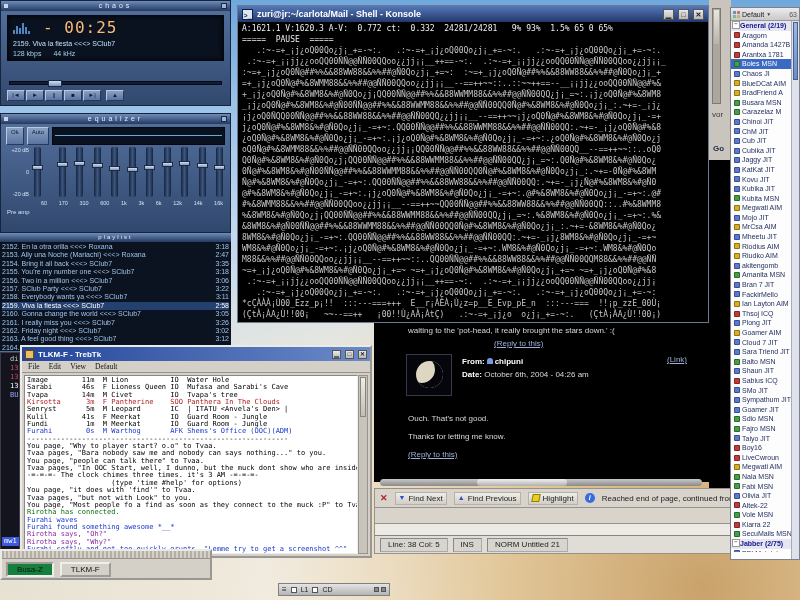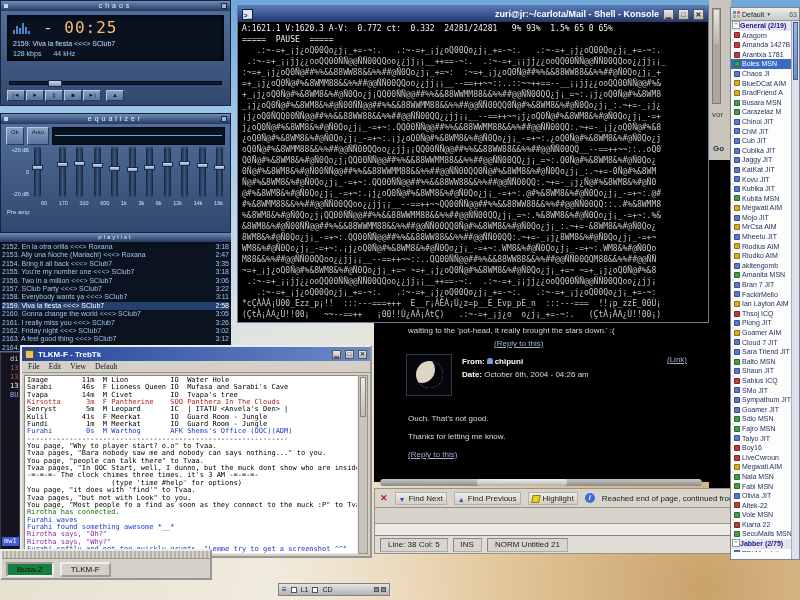--- a/index.html
+++ b/index.html
@@ -53,21 +53,21 @@
   .pl-row .pl-t{overflow:hidden;}
   .pl-row .pl-d{margin-left:4px;}
   .pl-row.cur{color:#fff;background:#23406e;}
   .pl-bottom{position:absolute;left:0;right:0;bottom:0;height:12px;background:linear-gradient(180deg,#54719e,#31486e);display:flex;align-items:center;gap:2px;padding:0 3px;}
   .pl-bb{width:10px;height:8px;background:linear-gradient(#8ba1c3,#5a74a0);border:1px solid #24395f;}
 
   
   #konsole{left:237px;top:5px;width:472px;height:318px;background:#000;border:1px solid #6a7a96;}
   .kon-title{height:16px;background:linear-gradient(180deg,#5578b8,#22386c);display:flex;align-items:center;gap:4px;padding:0 4px;color:#fff;font-size:9px;font-weight:bold;}
   .kon-ico{width:11px;height:11px;background:#dfe6f2;color:#1c3260;font-size:7px;line-height:11px;text-align:center;border:1px solid #102040;}
-  .kon-title .t{flex:1;text-align:right;white-space:nowrap;overflow:hidden;}
+  .kon-title .t{flex:1;text-align:left;white-space:nowrap;overflow:hidden;}
   .wbtn{width:11px;height:11px;background:linear-gradient(#e8e8e8,#b8b8b8);border:1px solid #555;font-size:7px;line-height:9px;text-align:center;color:#222;}
   .kon-body{padding:1px 4px;font-family:"DejaVu Sans Mono",monospace;font-size:8px;line-height:11px;color:#c6c6c6;white-space:pre;overflow:hidden;height:298px;}
   .kon-status{color:#efefef;}
 
   
   #bgstrip{left:709px;top:0;width:22px;height:488px;background:#c9c5bd;overflow:hidden;}
   .bgs-sb{position:absolute;left:3px;top:8px;width:9px;height:96px;background:#aba79f;border:1px solid #7e7a72;}
   .bgs-sb i{display:block;margin:1px;height:34px;background:linear-gradient(#e8e6e0,#b8b4ac);}
   .bgs-l1{position:absolute;left:3px;top:110px;font-size:8px;color:#3a3a3a;}
   .bgs-l2{position:absolute;left:4px;top:144px;font-size:8px;font-weight:bold;color:#203050;}
@@ -87,21 +87,21 @@
   #lj .b1{position:absolute;left:34px;top:92px;}
   #lj .b2{position:absolute;left:34px;top:110px;}
   #lj .rep2{position:absolute;left:34px;top:128px;}
   .lj-pow{position:absolute;left:6px;top:141px;width:322px;height:13px;background:linear-gradient(#ffffff,#c8c8c8);border:1px solid #888;color:#1c2a6a;font-size:8px;font-weight:bold;display:flex;align-items:center;justify-content:center;}
   .lj-hsc{position:absolute;left:6px;top:157px;width:322px;height:7px;border-radius:4px;background:linear-gradient(#c8c8c8,#8a8a8a);}
   .lj-hsc i{position:absolute;left:30%;width:90px;height:7px;border-radius:4px;background:linear-gradient(#f0f0f0,#b0b0b0);}
 
   
   #findbar{left:374px;top:488px;width:426px;height:20px;background:#d8d4cc;border:1px solid #96928a;display:flex;align-items:center;gap:7px;padding:0 5px;font-size:8px;color:#222;}
   .fb-x{color:#b02020;font-weight:bold;font-size:9px;}
-  .fb-btn{display:flex;align-items:flex-end;gap:3px;padding:1px 3px;border:1px solid #b6b2aa;background:linear-gradient(#efede8,#d2cec6);}
+  .fb-btn{display:flex;align-items:flex-start;gap:3px;padding:1px 3px;border:1px solid #b6b2aa;background:linear-gradient(#efede8,#d2cec6);}
   .fb-arr{color:#2a52c0;font-size:7px;}
   .fb-hl{width:8px;height:8px;background:#e8d020;border:1px solid #907f10;transform:skewX(-12deg);}
   .fb-info{width:10px;height:10px;border-radius:50%;background:#3a6ae0;color:#fff;font-size:7px;font-style:italic;font-weight:bold;text-align:center;line-height:10px;}
   #statusrow{left:374px;top:508px;width:426px;height:15px;background:#d8d4cc;border-left:1px solid #96928a;border-right:1px solid #96928a;display:flex;justify-content:flex-end;align-items:center;gap:5px;padding:0 7px;font-size:8px;color:#222;}
   .rssb{background:#cc2222;color:#fff;font-size:6px;font-weight:bold;padding:1px 2px;border-radius:2px;}
   #editor{left:374px;top:523px;width:426px;height:31px;background:#e0ddd6;border:1px solid #96928a;}
   .ed-top{height:12px;background:#eceae4;border-bottom:1px solid #88847c;}
   .ed-status{display:flex;align-items:center;height:17px;padding:0 5px;font-size:8px;color:#222;}
   .seg{border:1px solid #aaa;border-top-color:#888;border-left-color:#888;background:#d8d5ce;padding:0 7px;margin-right:5px;line-height:12px;white-space:nowrap;}
 

